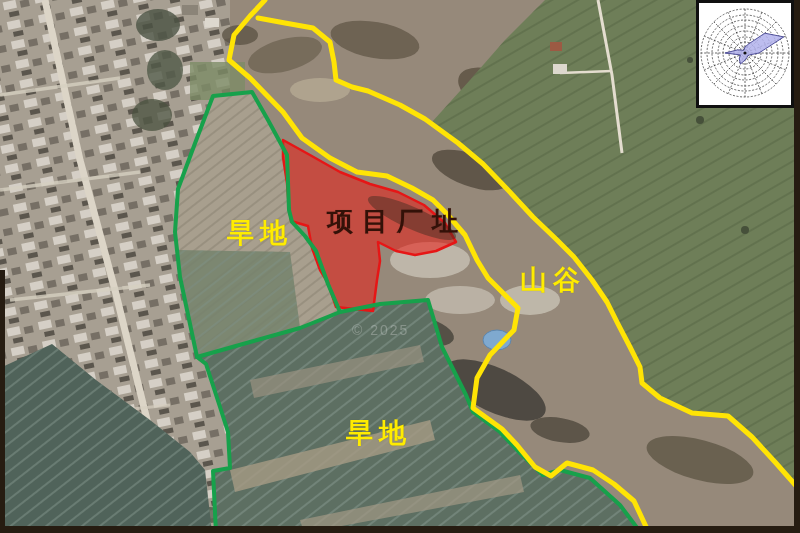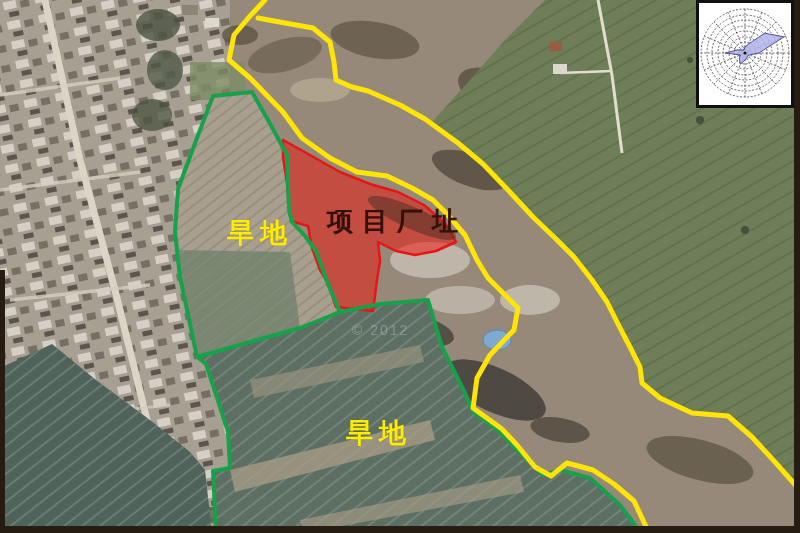--- a/index.html
+++ b/index.html
@@ -142,21 +142,22 @@
     <g>
       <rect x="0" y="270" width="5" height="263" fill="#261c11"></rect>
       <rect x="794" y="0" width="6" height="533" fill="#261c11"></rect>
       <rect x="0" y="526" width="800" height="7" fill="#261c11"></rect>
     </g>
   </svg>
 
   <div class="map-label lbl-site">项目厂址</div>
   <div class="map-label lbl-dry1">旱地</div>
   <div class="map-label lbl-dry2">旱地</div>
-  <div class="watermark">© 2012</div>
+  <div class="map-label lbl-valley">山谷</div>
+  <div class="watermark">© 2025</div>
 
   <div class="windrose-box">
     <svg viewBox="0 0 92 102">
       <g stroke="#2a2a2a" stroke-width="0.7" fill="none" stroke-dasharray="2,1.6">
         <circle cx="46" cy="50" r="6"></circle>
           <circle cx="46" cy="50" r="11"></circle>
         <circle cx="46" cy="50" r="16"></circle>
           <circle cx="46" cy="50" r="22"></circle>
         <circle cx="46" cy="50" r="27"></circle>
           <circle cx="46" cy="50" r="33"></circle>

